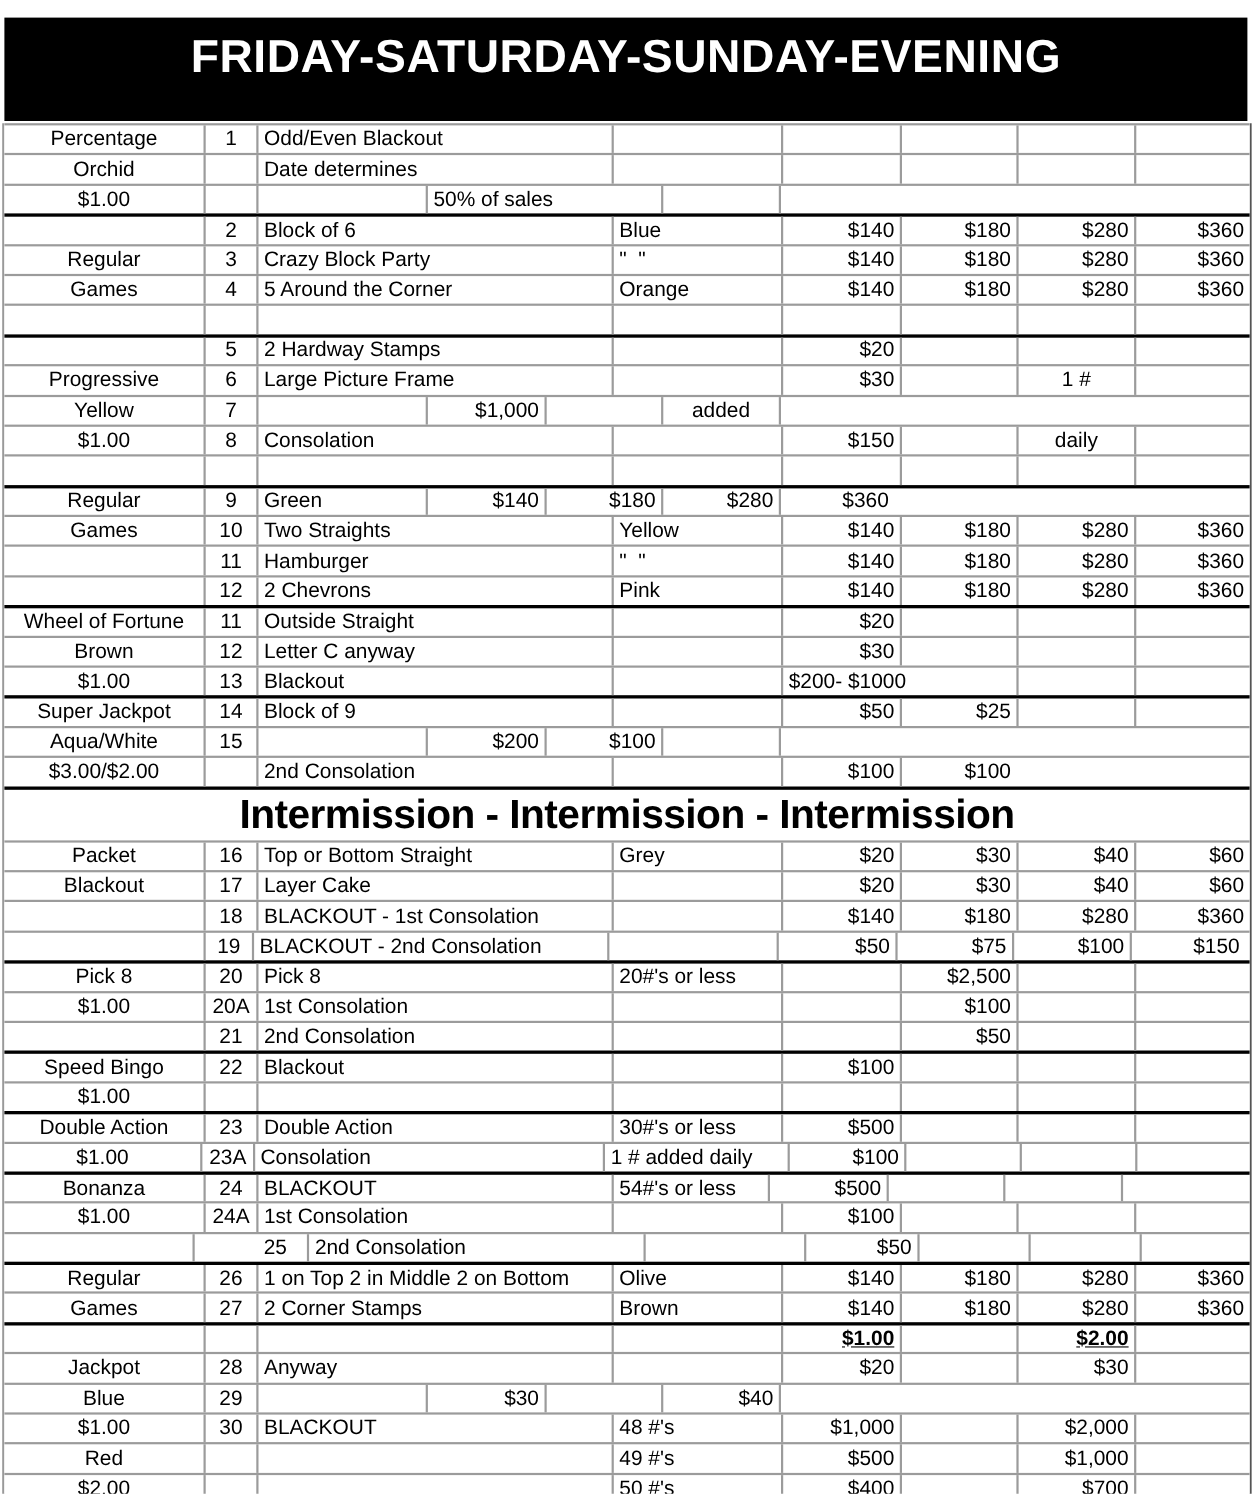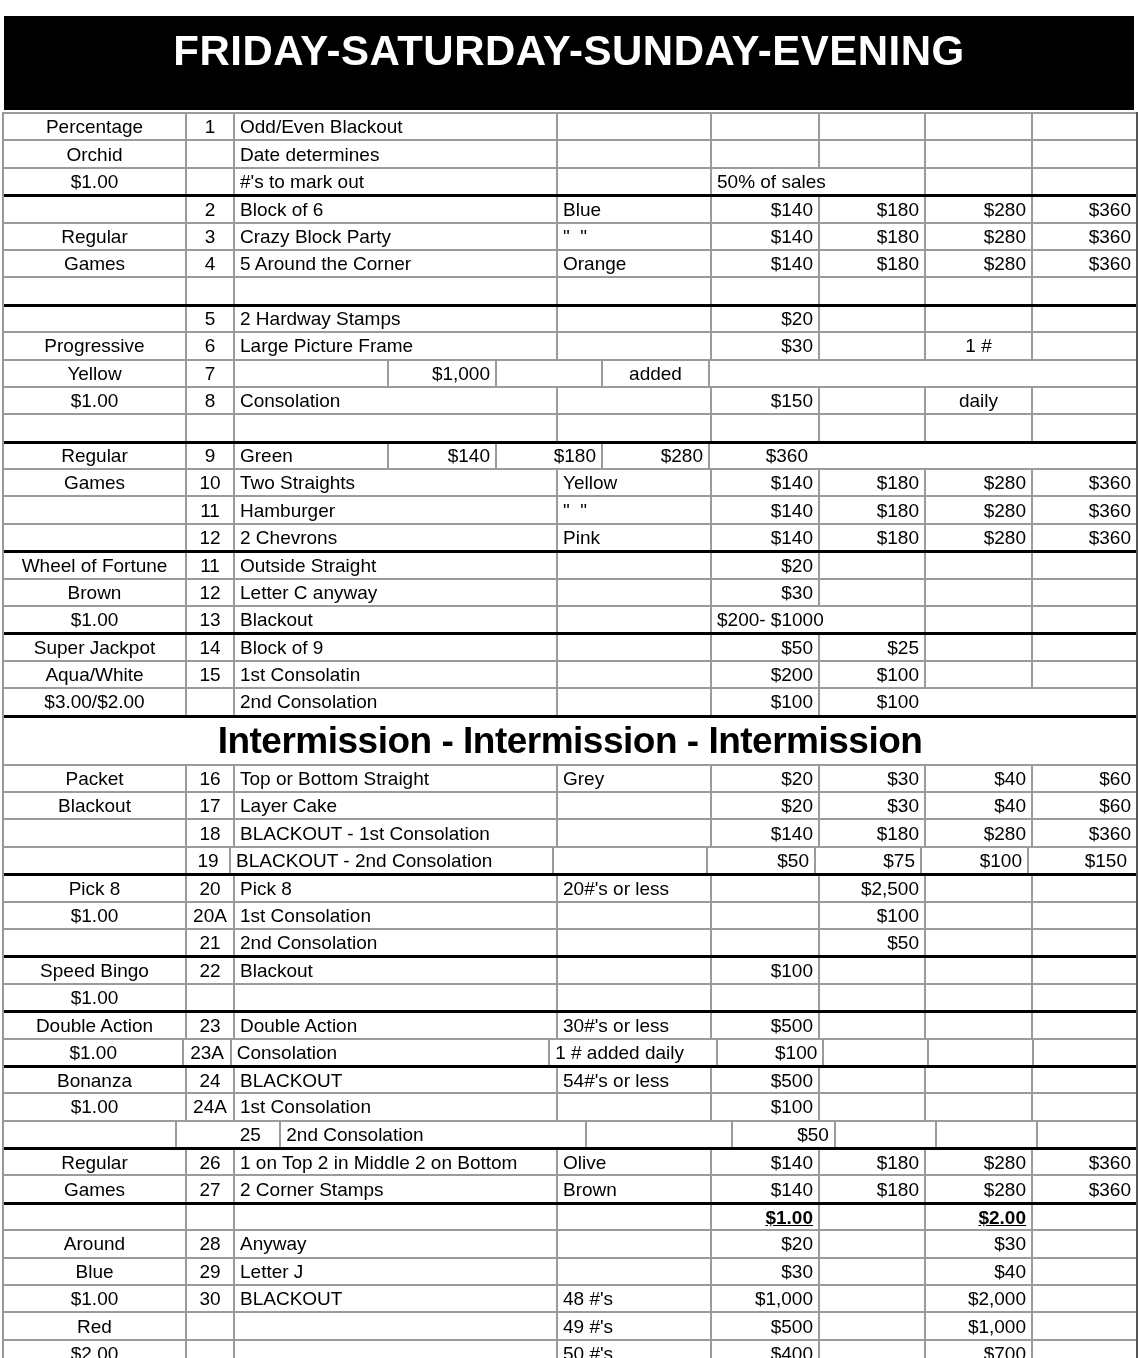--- a/index.html
+++ b/index.html
@@ -100,21 +100,20 @@
         <div class="cell al" style="width: 323px;">Date determines</div>
         <div class="cell al" style="width: 154px;"></div>
         <div class="cell ar" style="width: 108px;"></div>
         <div class="cell ar" style="width: 106px;"></div>
         <div class="cell ar" style="width: 107px;"></div>
         <div class="cell ar" style="width: 103px;"></div>
       </div>
       <div class="row">
         <div class="cell ac" style="width: 183px;">$1.00</div>
         <div class="cell ac" style="width: 48px;"></div>
-        <div class="cell al" style="width: 323px;">#'s to mark out</div>
         <div class="cell al" style="width: 154px;"></div>
         <div class="cell al" style="width: 214px;">50% of sales</div>
         <div class="cell ar" style="width: 107px;"></div>
         <div class="cell ar" style="width: 103px;"></div>
       </div>
       <div class="row thick">
         <div class="cell ac" style="width: 183px;"></div>
         <div class="cell ac" style="width: 48px;">2</div>
         <div class="cell al" style="width: 323px;">Block of 6</div>
         <div class="cell al" style="width: 154px;">Blue</div>
@@ -276,21 +275,20 @@
         <div class="cell al" style="width: 323px;">Block of 9</div>
         <div class="cell al" style="width: 154px;"></div>
         <div class="cell ar" style="width: 108px;">$50</div>
         <div class="cell ar" style="width: 106px;">$25</div>
         <div class="cell ar" style="width: 107px;"></div>
         <div class="cell ar" style="width: 103px;"></div>
       </div>
       <div class="row">
         <div class="cell ac" style="width: 183px;">Aqua/White</div>
         <div class="cell ac" style="width: 48px;">15</div>
-        <div class="cell al" style="width: 323px;">1st Consolatin</div>
         <div class="cell al" style="width: 154px;"></div>
         <div class="cell ar" style="width: 108px;">$200</div>
         <div class="cell ar" style="width: 106px;">$100</div>
         <div class="cell ar" style="width: 107px;"></div>
         <div class="cell ar" style="width: 103px;"></div>
       </div>
       <div class="row">
         <div class="cell ac" style="width: 183px;">$3.00/$2.00</div>
         <div class="cell ac" style="width: 48px;"></div>
         <div class="cell al" style="width: 323px;">2nd Consolation</div>
@@ -409,21 +407,21 @@
         <div class="cell al" style="width: 170px;">1 # added daily</div>
         <div class="cell ar" style="width: 108px;">$100</div>
         <div class="cell ar" style="width: 106px;"></div>
         <div class="cell ar" style="width: 107px;"></div>
         <div class="cell ar" style="width: 103px;"></div>
       </div>
       <div class="row thick">
         <div class="cell ac" style="width: 183px;">Bonanza</div>
         <div class="cell ac" style="width: 48px;">24</div>
         <div class="cell al" style="width: 323px;">BLACKOUT</div>
-        <div class="cell al" style="width: 154px;">54#'s or less</div>
+        <div class="cell al" style="width: 142px;">54#'s or less</div>
         <div class="cell ar" style="width: 108px;">$500</div>
         <div class="cell ar" style="width: 106px;"></div>
         <div class="cell ar" style="width: 107px;"></div>
         <div class="cell ar" style="width: 103px;"></div>
       </div>
       <div class="row">
         <div class="cell ac" style="width: 183px;">$1.00</div>
         <div class="cell ac" style="width: 48px;">24A</div>
         <div class="cell al" style="width: 323px;">1st Consolation</div>
         <div class="cell al" style="width: 154px;"></div>
@@ -466,33 +464,32 @@
         <div class="cell ac" style="width: 183px;"></div>
         <div class="cell ac" style="width: 48px;"></div>
         <div class="cell al" style="width: 323px;"></div>
         <div class="cell al" style="width: 154px;"></div>
         <div class="cell ar bu" style="width: 108px;">$1.00</div>
         <div class="cell ar" style="width: 106px;"></div>
         <div class="cell ar bu" style="width: 107px;">$2.00</div>
         <div class="cell ar" style="width: 103px;"></div>
       </div>
       <div class="row">
-        <div class="cell ac" style="width: 183px;">Around</div>
+        <div class="cell ac" style="width: 183px;">Jackpot</div>
         <div class="cell ac" style="width: 48px;">28</div>
         <div class="cell al" style="width: 323px;">Anyway</div>
         <div class="cell al" style="width: 154px;"></div>
         <div class="cell ar" style="width: 108px;">$20</div>
         <div class="cell ar" style="width: 106px;"></div>
         <div class="cell ar" style="width: 107px;">$30</div>
         <div class="cell ar" style="width: 103px;"></div>
       </div>
       <div class="row">
         <div class="cell ac" style="width: 183px;">Blue</div>
         <div class="cell ac" style="width: 48px;">29</div>
-        <div class="cell al" style="width: 323px;">Letter J</div>
         <div class="cell al" style="width: 154px;"></div>
         <div class="cell ar" style="width: 108px;">$30</div>
         <div class="cell ar" style="width: 106px;"></div>
         <div class="cell ar" style="width: 107px;">$40</div>
         <div class="cell ar" style="width: 103px;"></div>
       </div>
       <div class="row">
         <div class="cell ac" style="width: 183px;">$1.00</div>
         <div class="cell ac" style="width: 48px;">30</div>
         <div class="cell al" style="width: 323px;">BLACKOUT</div>

